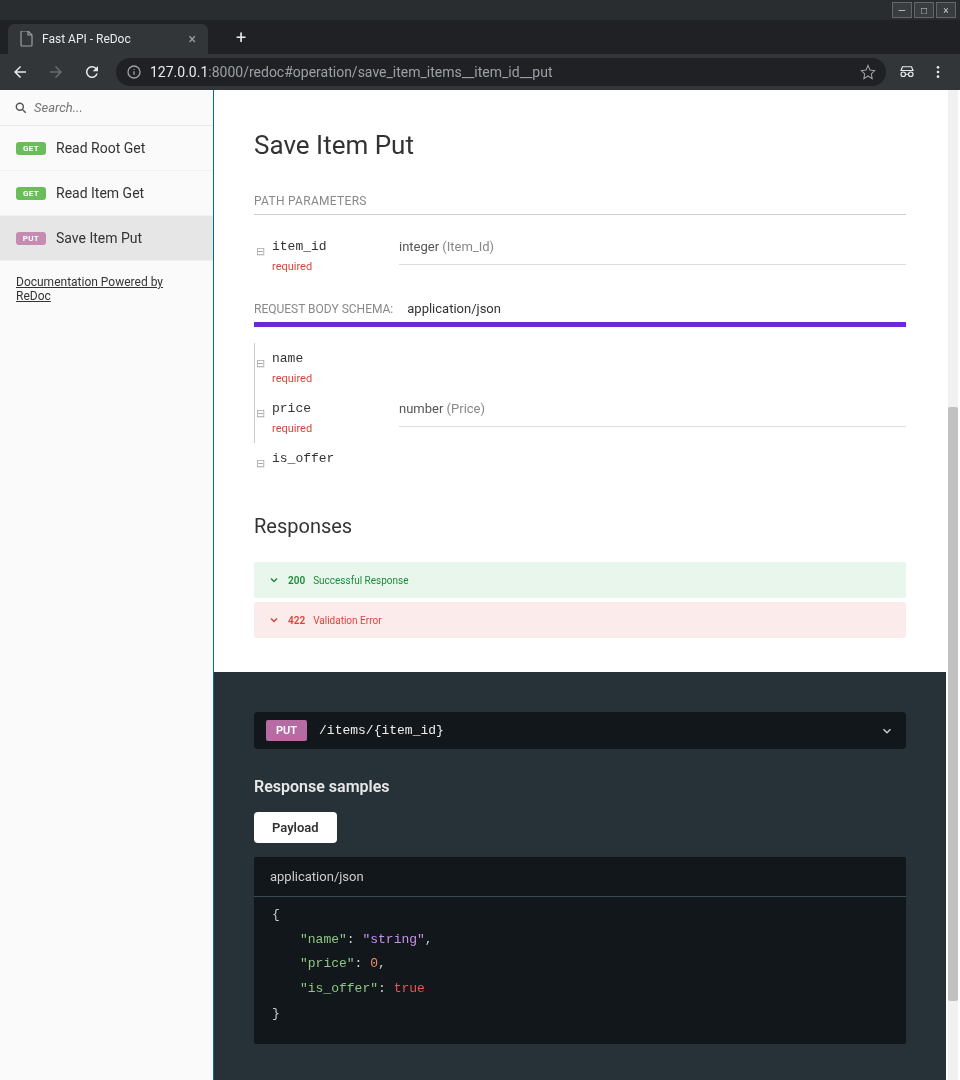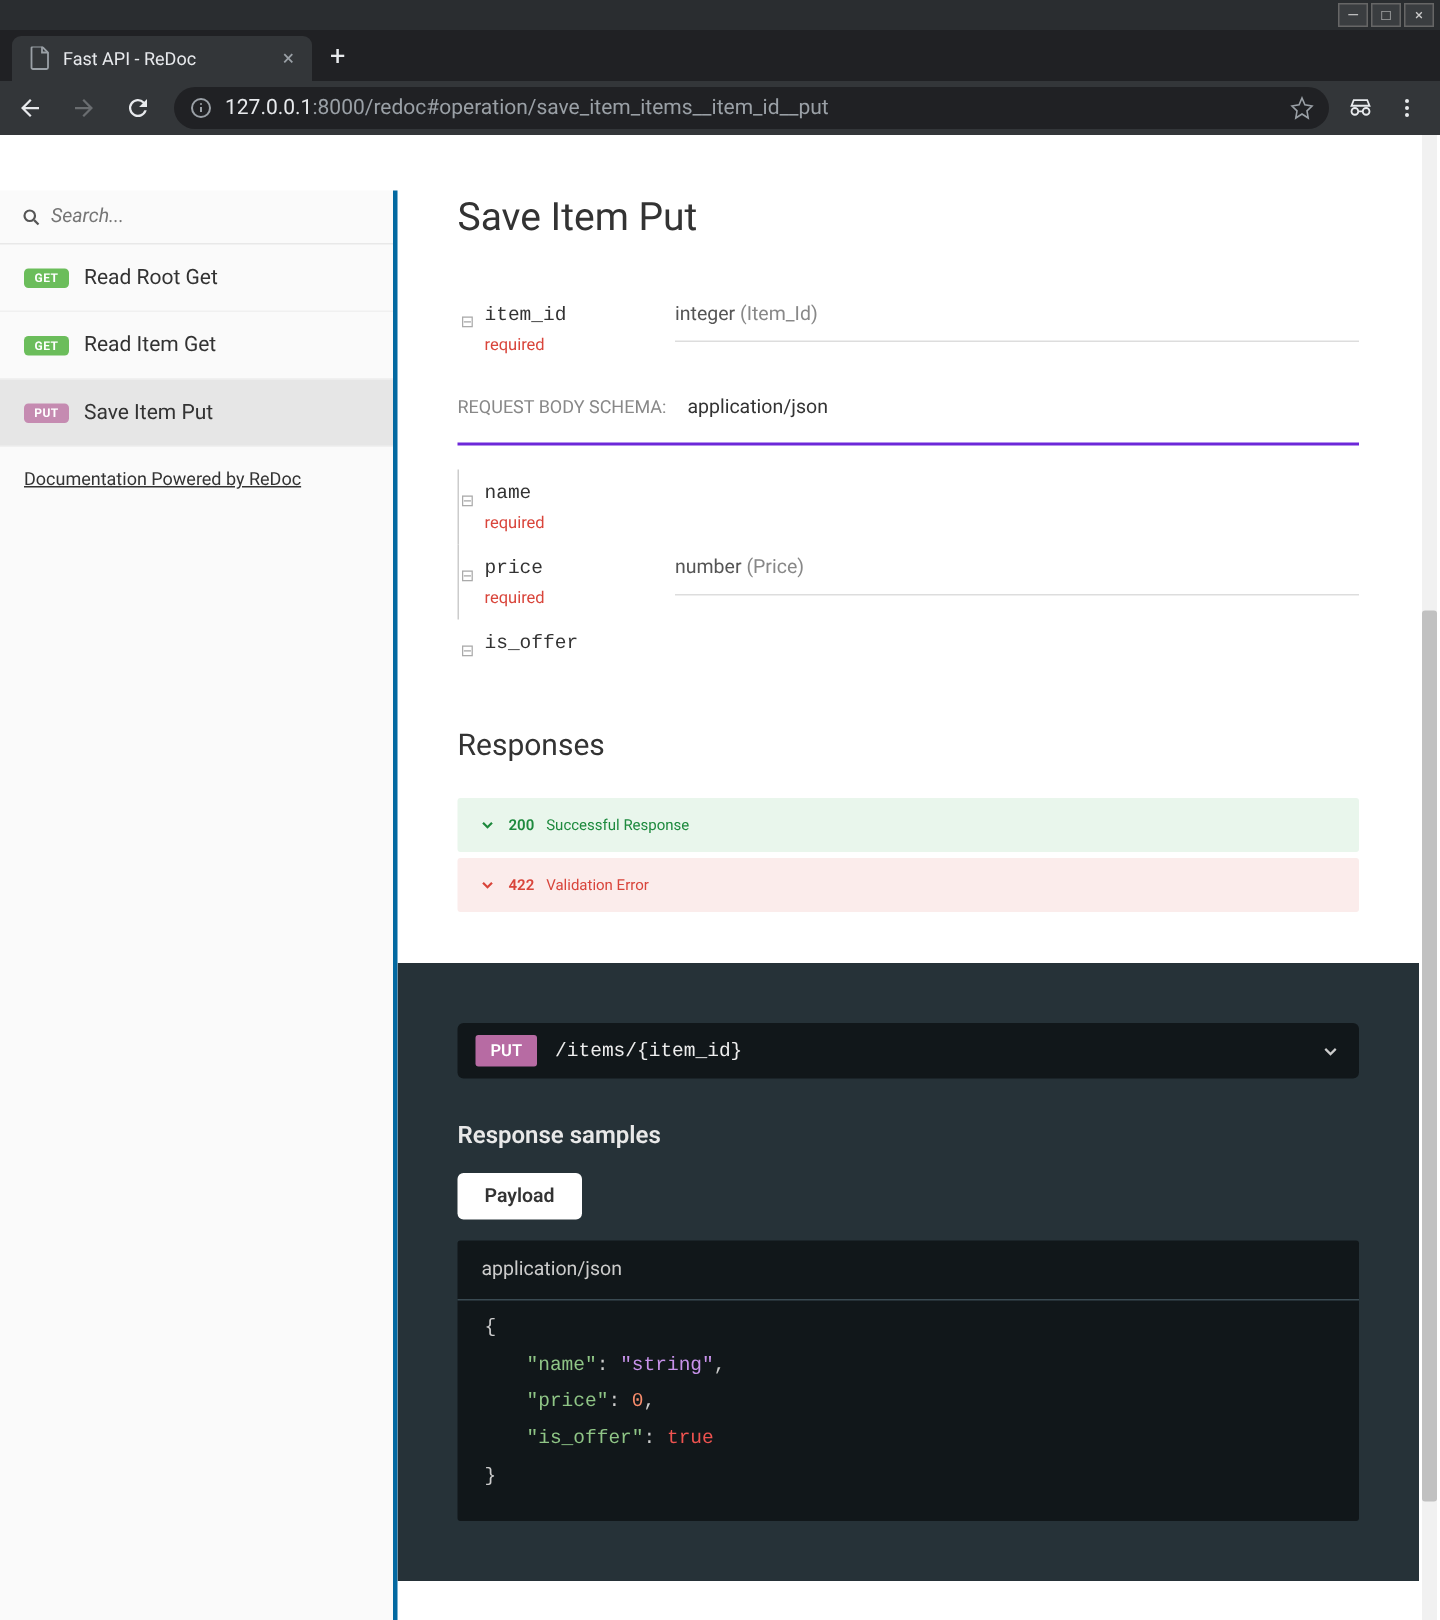--- a/index.html
+++ b/index.html
@@ -2,21 +2,21 @@
 <html><head>
 <meta charset="utf-8">
 <style>
 * { margin: 0; padding: 0; box-sizing: border-box; }
 body { font-family: -apple-system, BlinkMacSystemFont, "Segoe UI", Roboto, sans-serif; width: 960px; height: 1080px; overflow: hidden; background: #000; }
 
 
 .browser-chrome { background: #333639; }
 .window-controls { display: flex; justify-content: flex-end; padding: 2px 4px; gap: 2px; background: #2a2d30; }
 .window-btn { width: 20px; height: 16px; border: 1px solid #666; display: flex; align-items: center; justify-content: center; color: #ccc; font-size: 10px; cursor: pointer; background: #3a3d40; }
-.tab-bar { display: flex; align-items: center; height: 34px; padding: 0 8px; background: #202124; }
+.tab-bar { display: flex; align-items: center; height: 34px; padding: 0 8px; background: #202124; gap: 16px; }
 .tab { display: flex; align-items: center; gap: 8px; background: #333639; padding: 0 12px; height: 30px; border-radius: 6px 6px 0 0; min-width: 200px; color: #e8eaed; font-size: 12px; margin-top: 4px; }
 .tab-favicon { width: 14px; height: 16px; display: flex; align-items: center; color: #9aa0a6; }
 .tab-title { flex: 1; }
 .tab-close { color: #9aa0a6; font-size: 14px; cursor: pointer; }
 .new-tab { color: #e8eaed; padding: 0 12px; font-size: 18px; cursor: pointer; }
 .nav-bar { display: flex; align-items: center; height: 36px; padding: 0 8px; gap: 12px; background: #333639; }
 .nav-btn { color: #e8eaed; cursor: pointer; display: flex; align-items: center; justify-content: center; width: 24px; }
 .nav-btn.disabled { color: #6a6d70; }
 .url-bar { flex: 1; display: flex; align-items: center; background: #202124; border-radius: 14px; height: 28px; padding: 0 10px; gap: 8px; color: #e8eaed; font-size: 14px; }
 .url-info-icon { color: #9aa0a6; display: flex; align-items: center; }
@@ -24,36 +24,36 @@
 .url-host { color: #e8eaed; }
 .url-path { color: #9aa0a6; }
 .nav-right { display: flex; gap: 14px; align-items: center; color: #e8eaed; padding-right: 6px; }
 .nav-right-icon { cursor: pointer; display: flex; }
 
 
 .page { display: flex; height: calc(1080px - 90px); background: white; position: relative; }
 .page-scrollbar { position: absolute; right: 2px; top: 0; width: 10px; height: 100%; background: #f1f1f1; }
 .page-scrollbar-thumb { position: absolute; right: 0; width: 10px; background: #c1c1c1; border-radius: 2px; }
 
-.sidebar { width: 265px; background: #fafafa; border-right: 3px solid #0369a1; overflow-y: auto; margin-top: 37px; }
+.sidebar { width: 214px; background: #fafafa; border-right: 1px solid #0369a1; overflow-y: auto; }
 .search-row { display: flex; align-items: center; padding: 10px 14px; border-bottom: 1px solid #e8e8e8; gap: 6px; color: #555; }
 .search-input { border: none; background: transparent; font-size: 13px; font-style: italic; color: #888; outline: none; flex: 1; font-family: inherit; }
 .sidebar-item { display: flex; align-items: center; gap: 10px; padding: 14px 16px; cursor: pointer; border-bottom: 1px solid #f0f0f0; }
 .sidebar-item.active { background: #e6e6e6; }
 .method-badge { font-size: 8px; font-weight: bold; padding: 2px 6px; border-radius: 3px; color: white; letter-spacing: 0.3px; min-width: 30px; text-align: center; }
 .method-get { background: #6bbd5b; }
 .method-put { background: #c58bb1; }
 .sidebar-label { font-size: 14px; color: #333; }
 .sidebar-footer { padding: 14px 16px; font-size: 12px; color: #333; text-decoration: underline; cursor: pointer; }
 
 .main { flex: 1; overflow-y: auto; padding-right: 14px; }
 .content-section { padding: 40px 40px 30px 40px; }
 h1.op-title { font-size: 26px; font-weight: 400; color: #333; margin-bottom: 34px; }
 .section-label { font-size: 12px; color: #888; text-transform: uppercase; letter-spacing: 0.3px; padding-bottom: 6px; border-bottom: 1px solid #ccc; margin-bottom: 0; }
-.request-body-row { display: flex; align-items: flex-start; gap: 14px; border-bottom: 2px solid #6d28d9; padding-bottom: 16px; margin-top: 20px; }
+.request-body-row { display: flex; align-items: flex-end; gap: 14px; border-bottom: 5px solid #6d28d9; padding-bottom: 6px; margin-top: 20px; }
 .request-body-label { font-size: 12px; color: #888; text-transform: uppercase; }
 .request-body-ct { font-size: 13px; color: #333; }
 
 .param-table { margin-top: 16px; }
 .param-row { display: flex; align-items: flex-start; padding: 8px 0; }
 .param-name-cell { width: 145px; display: flex; align-items: flex-start; gap: 6px; flex-direction: column; position: relative; padding-left: 18px; }
 .param-tree { position: absolute; left: 2px; top: 6px; color: #aaa; font-size: 11px; }
 .param-tree-line { position: absolute; left: 0px; top: -8px; bottom: -8px; width: 1px; background: #ccc; }
 .param-name { font-size: 13px; font-family: "Courier New", monospace; color: #333; }
 .param-required { font-size: 11px; color: #d9453b; }
@@ -184,20 +184,21 @@
       <span class="method-badge method-put">PUT</span>
       <span class="sidebar-label">Save Item Put</span>
     </div>
     <div class="sidebar-footer">Documentation Powered by ReDoc</div>
   </div>
 
   <div class="main">
     <div class="content-section">
       <h1 class="op-title">Save Item Put</h1>
 
+      <div class="section-label">PATH PARAMETERS</div>
       <div class="param-table">
         <div class="param-row">
           <div class="param-name-cell">
             <span class="param-tree">⊟</span>
             <span class="param-name">item_id</span>
             <span class="param-required">required</span>
           </div>
           <div class="param-type-cell">
             <span class="param-type-keyword">integer</span>
             <span class="param-type-title">(Item_Id)</span>

